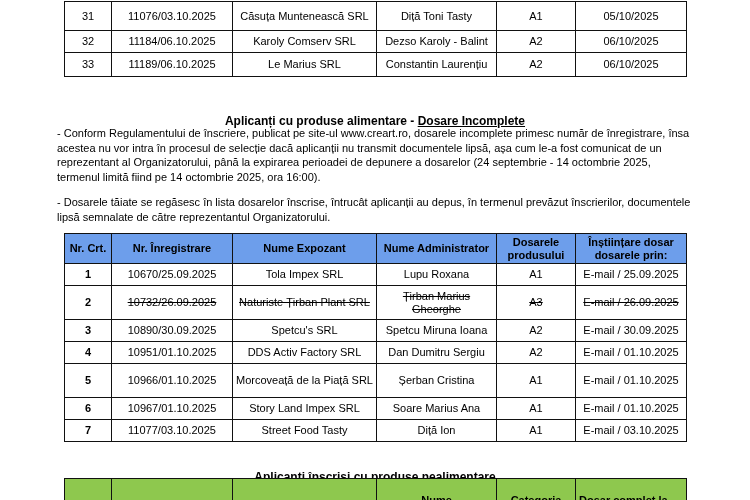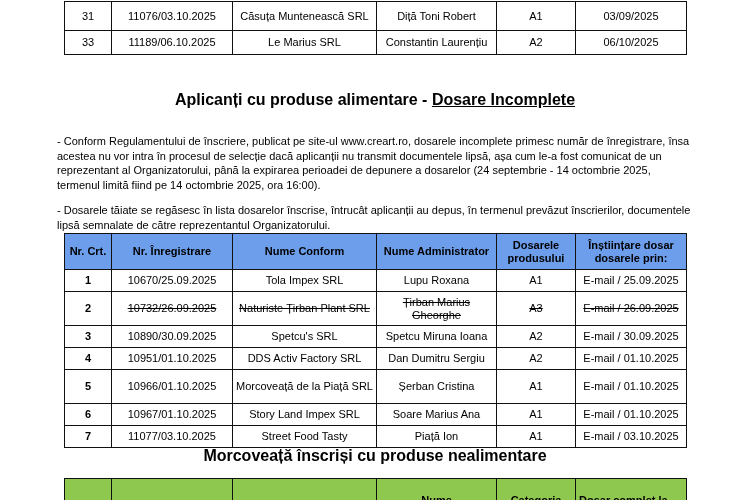--- a/index.html
+++ b/index.html
@@ -36,56 +36,65 @@
 
   .blue-head th  { background: #6d9eeb; }
   .green-head th { background: #8ec84e; vertical-align: top; padding-top: 6px; height: 40px; }
   .green-head th.left-top { text-align: left; padding-left: 3px; }
 
   .strike { text-decoration: line-through; }
 
   .heading {
     left: 0; width: 750px;
     text-align: center;
-    font-size: 16px;
+    font-size: 12px;
     font-weight: bold;
+    margin-top: 23px;
   }
   #heading-incomplete { top: 91px; }
   #heading-nonfood    { top: 447px; }
   .underlined { text-decoration: underline; }
 
   #notes {
     left: 57px; top: 126px; width: 637px;
     font-size: 11px;
     line-height: 14.6px;
   }
-  #notes p { margin: 8px 0 11px 0; }
+  #notes p { margin: 0 0 11px 0; }
 
   .num-col { font-weight: bold; }
 </style>
 </head>
 <body>
 
 <table class="doc-table abs" id="top-table">
   <colgroup>
     <col style="width:47px">
       <col style="width:121px">
       <col style="width:144px">
     <col style="width:120px">
       <col style="width:79px">
       <col style="width:111px">
   </colgroup>
   <tbody>
       <tr style="height:29px">
     <td>31</td>
     <td>11076/03.10.2025</td>
     <td>Căsuța Muntenească SRL</td>
-    <td>Diță Toni Robert</td>
-    <td>A1</td>
-    <td>03/09/2025</td>
+    <td>Diță Toni Tasty</td>
+    <td>A1</td>
+    <td>05/10/2025</td>
+  </tr>
+  <tr style="height:22px">
+    <td>32</td>
+    <td>11184/06.10.2025</td>
+    <td>Karoly Comserv SRL</td>
+    <td>Dezso Karoly - Balint</td>
+    <td>A2</td>
+    <td>06/10/2025</td>
   </tr>
   <tr style="height:24px">
     <td>33</td>
     <td>11189/06.10.2025</td>
     <td>Le Marius SRL</td>
     <td>Constantin Laurențiu</td>
     <td>A2</td>
     <td>06/10/2025</td>
   </tr>
 </tbody>
@@ -103,24 +112,24 @@
 <table class="doc-table abs" id="mid-table">
   <colgroup>
     <col style="width:47px">
       <col style="width:121px">
       <col style="width:144px">
     <col style="width:120px">
       <col style="width:79px">
       <col style="width:111px">
   </colgroup>
   <tbody>
-      <tr class="blue-head" style="height:36px">
+      <tr class="blue-head" style="height:30px">
     <th>Nr. Crt.</th>
     <th>Nr. Înregistrare</th>
-    <th>Nume Conform</th>
+    <th>Nume Expozant</th>
     <th>Nume Administrator</th>
     <th>Dosarele produsului</th>
     <th>Înștiințare dosar dosarele prin:</th>
   </tr>
   <tr style="height:22px">
     <td class="num-col">1</td>
     <td>10670/25.09.2025</td>
     <td>Tola Impex SRL</td>
     <td>Lupu Roxana</td>
     <td>A1</td>
@@ -163,28 +172,28 @@
     <td>10967/01.10.2025</td>
     <td>Story Land Impex SRL</td>
     <td>Soare Marius Ana</td>
     <td>A1</td>
     <td>E-mail / 01.10.2025</td>
   </tr>
   <tr style="height:22px">
     <td class="num-col">7</td>
     <td>11077/03.10.2025</td>
     <td>Street Food Tasty</td>
-    <td>Piață Ion</td>
+    <td>Diță Ion</td>
     <td>A1</td>
     <td>E-mail / 03.10.2025</td>
   </tr>
 </tbody>
   </table>
 
-<div class="heading abs" id="heading-nonfood">Morcoveață înscriși cu produse nealimentare</div>
+<div class="heading abs" id="heading-nonfood">Aplicanți înscriși cu produse nealimentare</div>
 
 <table class="doc-table abs" id="bottom-table">
   <colgroup>
     <col style="width:47px">
       <col style="width:121px">
       <col style="width:144px">
     <col style="width:120px">
       <col style="width:79px">
       <col style="width:111px">
   </colgroup>

